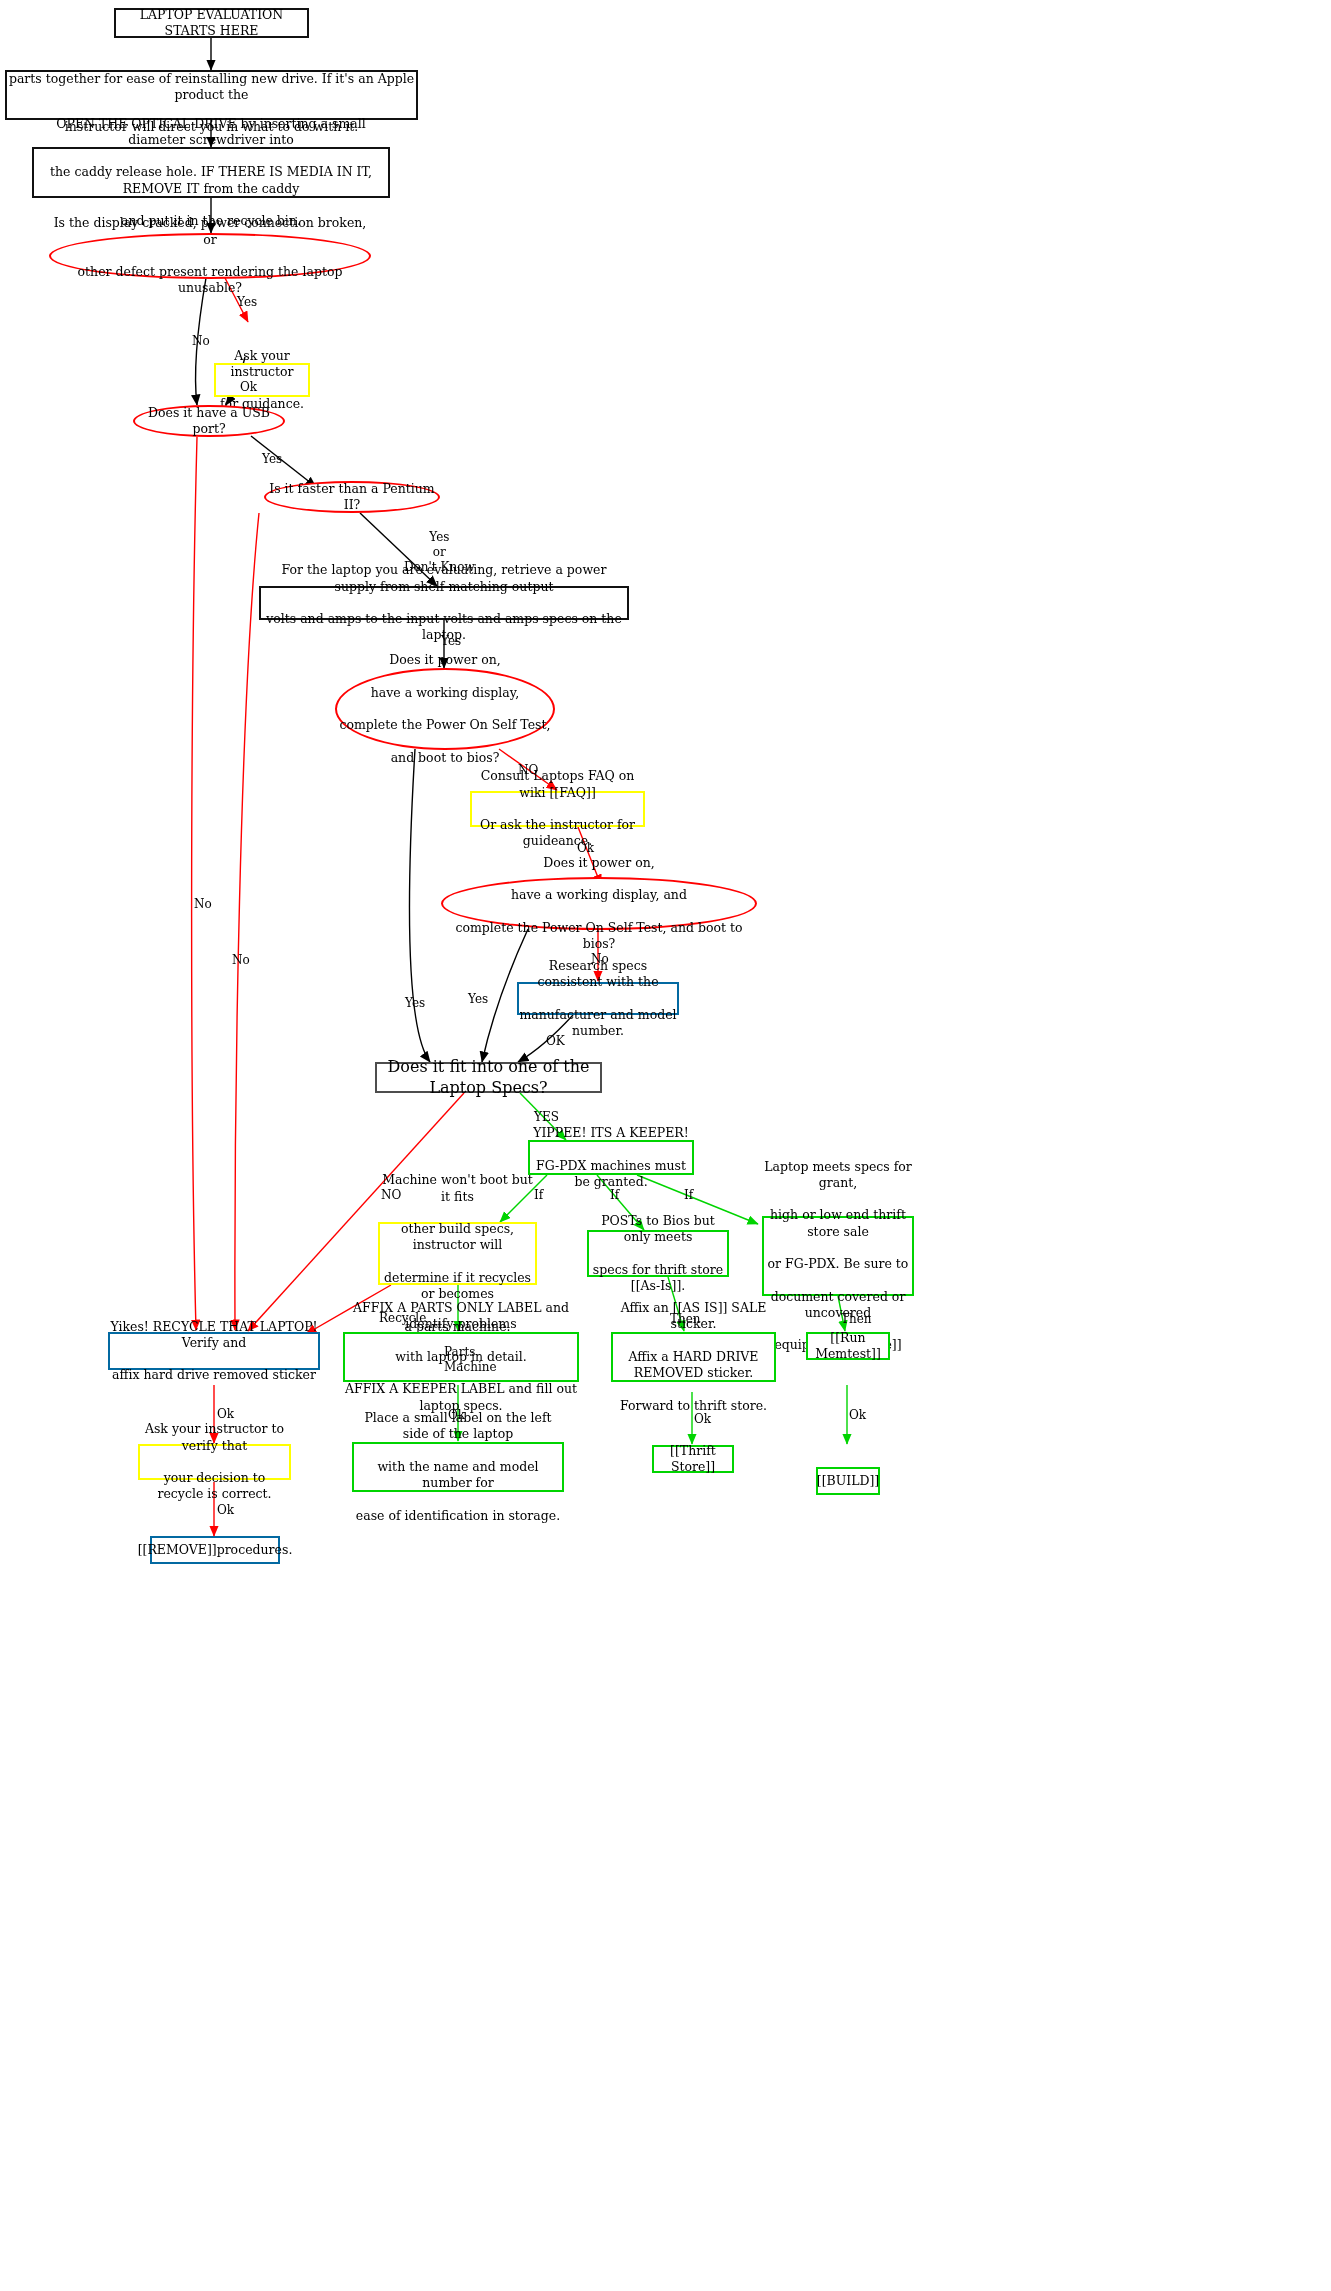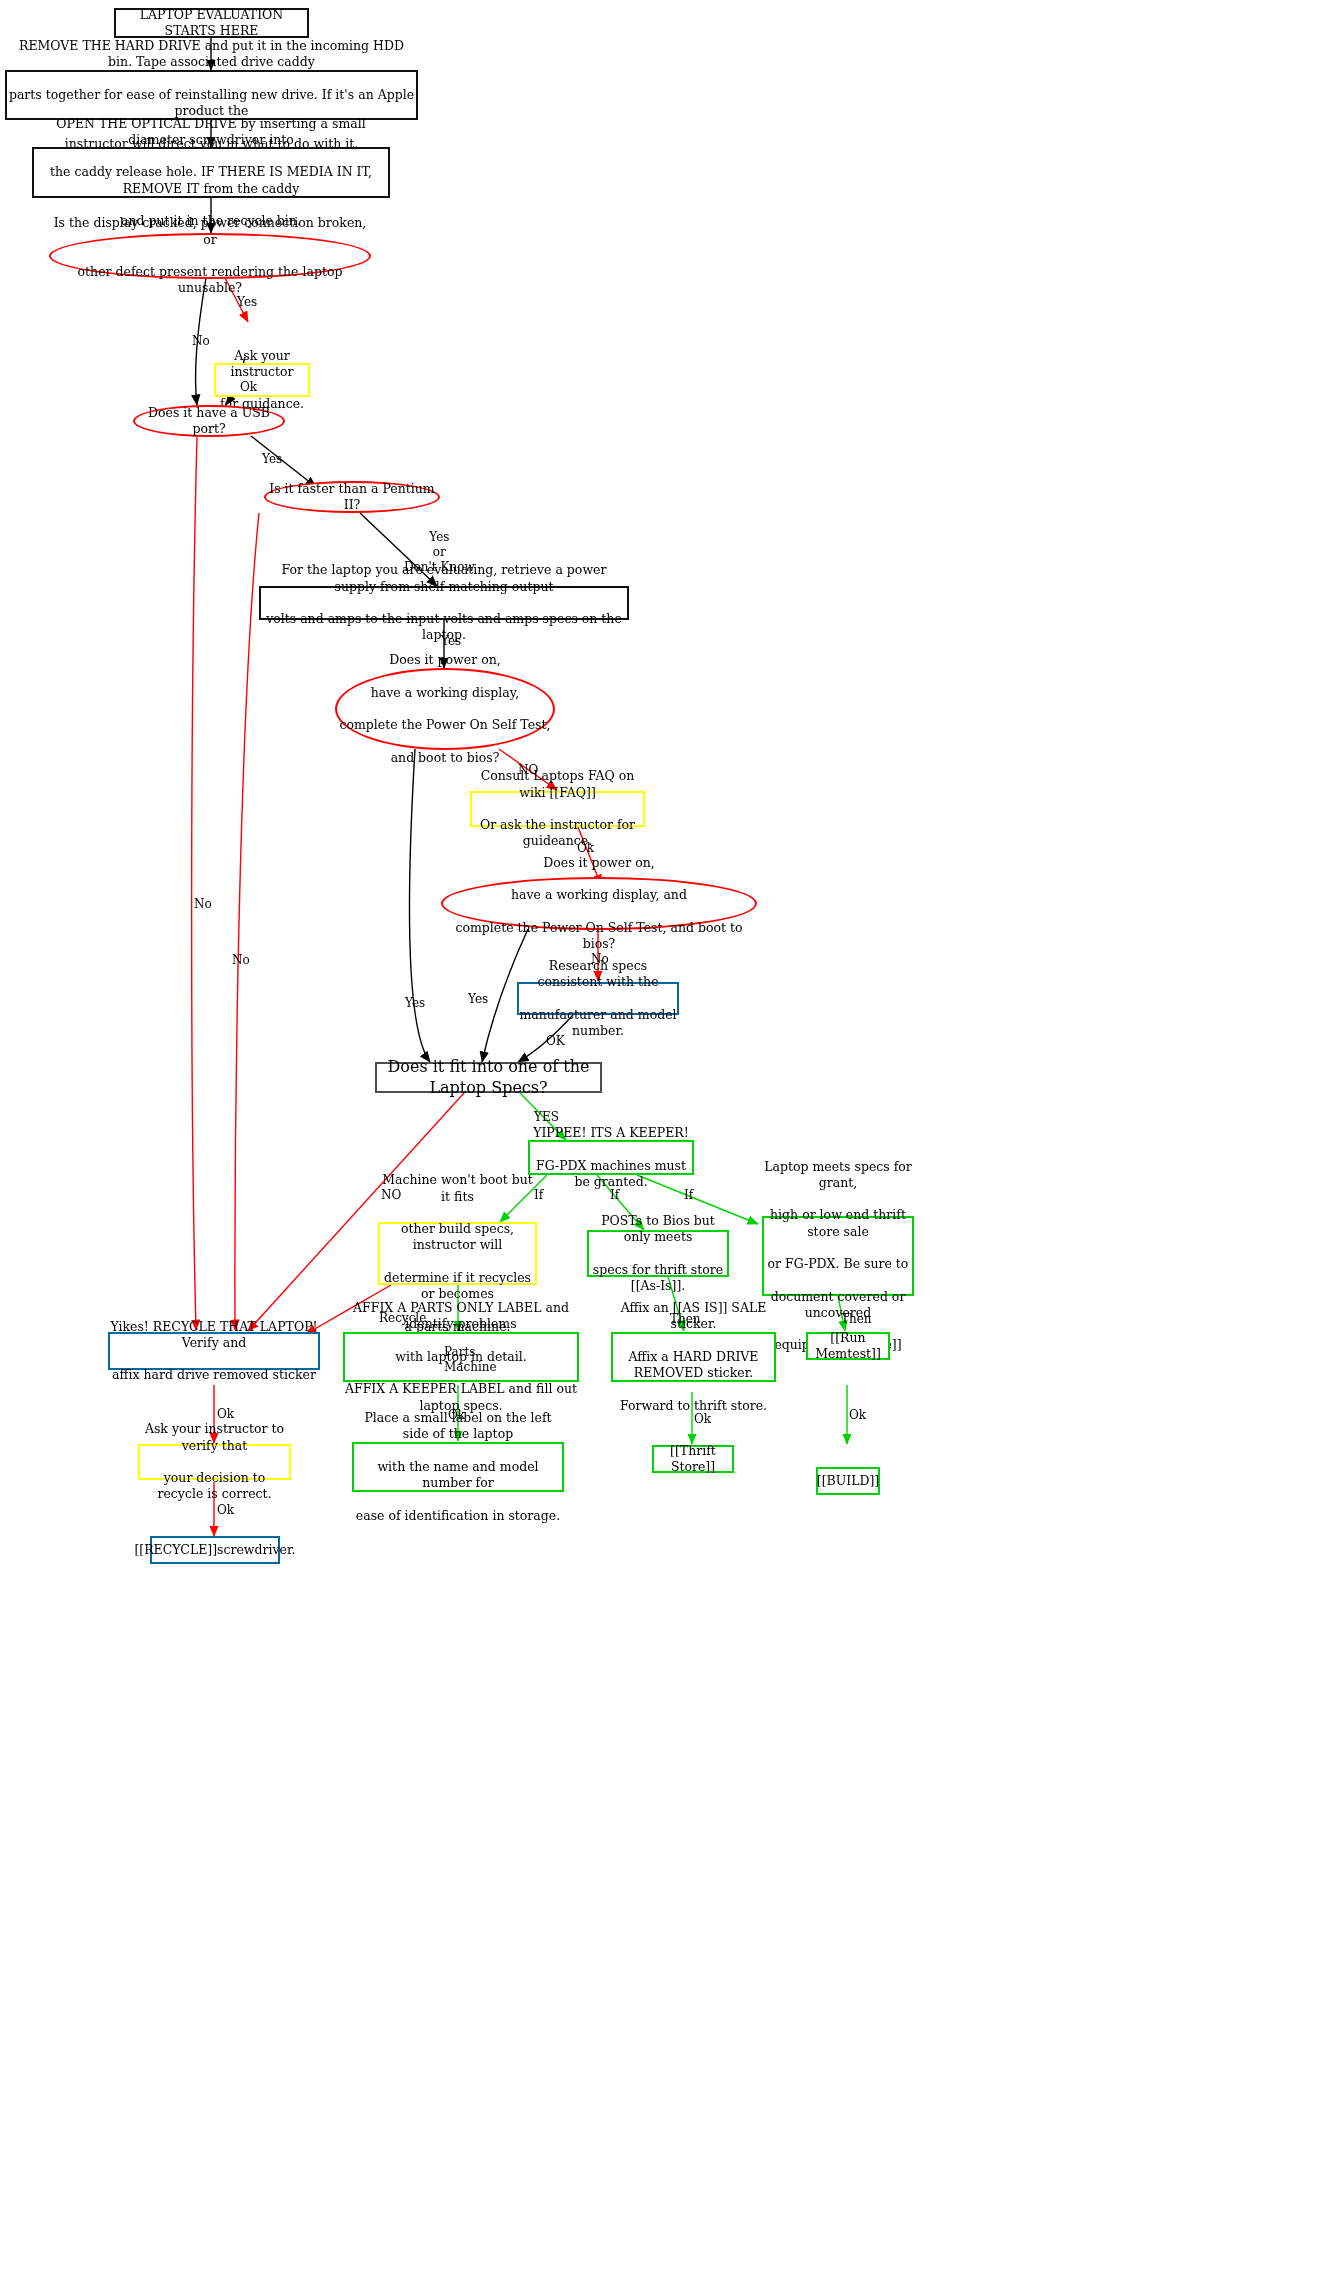--- a/index.html
+++ b/index.html
@@ -104,21 +104,21 @@
       <path d="M214,1482 L214,1536" stroke="#ff0000" marker-end="url(#ar)"></path>
     </g>
   </svg>
 
   <div class="node box black" style="left:114px;top:8px;width:195px;height:30px;">
     <span class="t13">LAPTOP EVALUATION STARTS HERE</span>
   </div>
 
   <div class="node box black" style="left:5px;top:70px;width:413px;height:50px;">
     <span class="t13">
-      <span>REMOVE THE HARD DRIVE and put it in the incoming HDD bin. Tape associated drive caddy</span><br>
+      <br>
       <span>parts together for ease of reinstalling new drive. If it's an Apple product the</span><br>
       <span>instructor will direct you in what to do with it.</span>
     </span>
   </div>
 
   <div class="node box black" style="left:32px;top:147px;width:358px;height:51px;">
     <span class="t13">
       <span>OPEN THE OPTICAL DRIVE by inserting a small diameter screwdriver into</span><br>
       <span>the caddy release hole. IF THERE IS MEDIA IN IT, REMOVE IT from the caddy</span><br>
       <span>and put it in the recycle bin.</span>
@@ -266,21 +266,21 @@
 
   <div class="node box green" style="left:652px;top:1445px;width:82px;height:28px;">
     <span class="t13">[[Thrift Store]]</span>
   </div>
 
   <div class="node box green" style="left:816px;top:1445px;width:64px;height:28px;margin-top:22px;">
     <span class="t13">[[BUILD]]</span>
   </div>
 
   <div class="node box red" style="left:150px;top:1536px;width:130px;height:28px;">
-    <span class="t13">[[RECYCLE]]screwdriver.</span>
+    <span class="t13">[[REMOVE]]procedures.</span>
   </div>
 
   <div class="lbl" style="left:237px;top:295px;">Yes</div>
   <div class="lbl" style="left:192px;top:334px;">No</div>
   <div class="lbl" style="left:240px;top:380px;">Ok</div>
   <div class="lbl" style="left:262px;top:452px;">Yes</div>
   <div class="lbl" style="left:194px;top:897px;">No</div>
   <div class="lbl" style="left:404px;top:530px;text-align:center;">Yes
 or
 Don't Know</div>

